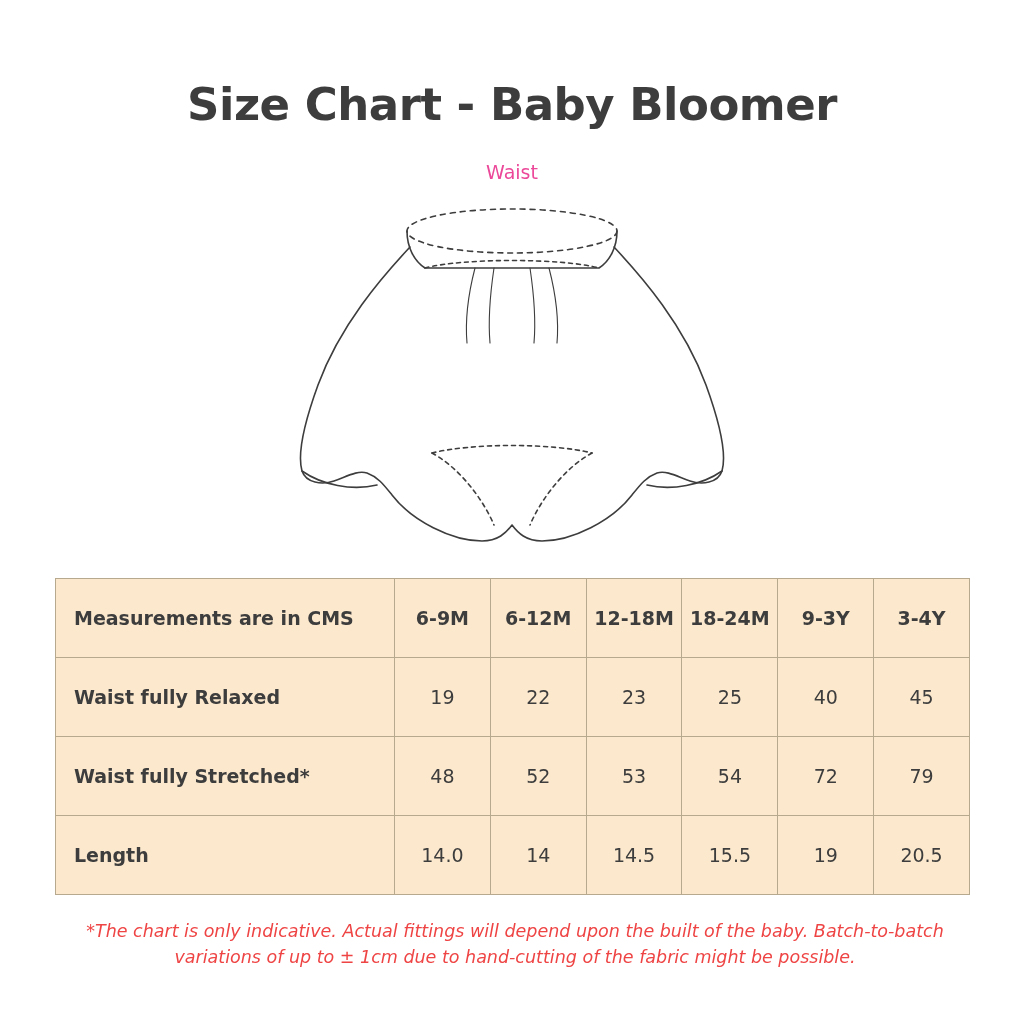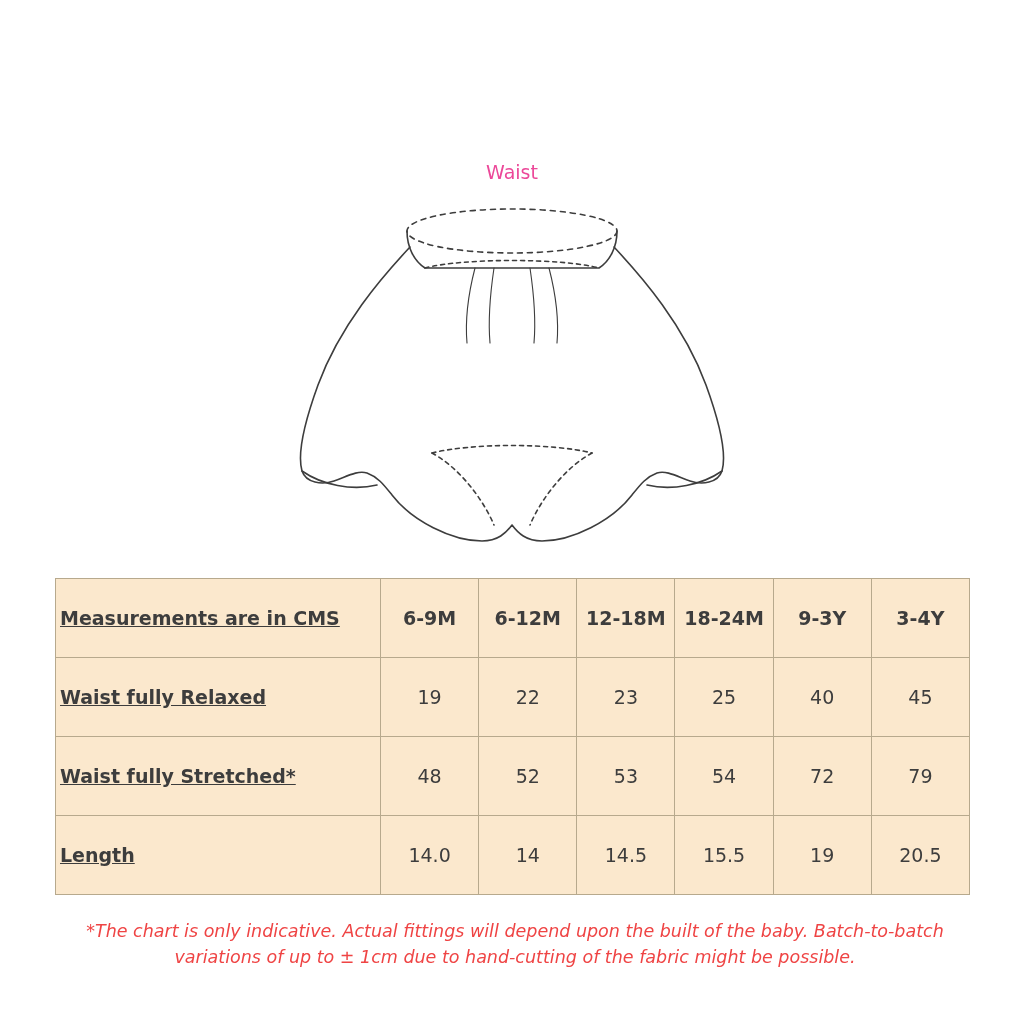--- a/index.html
+++ b/index.html
@@ -63,25 +63,24 @@
     height: 78px;
     text-align: center;
     font-size: 19px;
     color: #3d3d3d;
     font-weight: normal;
     padding: 0;
   }
   table.size-table th.row-head,
   table.size-table td.row-head {
     text-align: left;
-    padding-left: 4px;
+    padding-left: 18px;
     font-weight: bold;
     font-size: 19px;
     width: 320px;
-    text-decoration: underline;
   }
   table.size-table th.col-head {
     font-weight: bold;
     font-size: 19px;
     margin-top: 40px;
   }
   .footnote {
     position: absolute;
     top: 918px;
     left: 70px;
@@ -91,20 +90,21 @@
     font-style: italic;
     line-height: 1.5;
     color: #ef4444;
   }
 </style>
 </head>
 <body>
 
 <div class="page">
 
+  <div class="title">Size Chart - Baby Bloomer</div>
 
   <div class="waist-label">Waist</div>
 
   <div class="illustration">
     <svg viewBox="0 0 500 365" width="500" height="365" xmlns="http://www.w3.org/2000/svg">
       <g fill="none" stroke="#3d3d3d" stroke-width="1.6" stroke-linecap="round" stroke-linejoin="round">
 
         <ellipse cx="250" cy="46" rx="105" ry="22" stroke-dasharray="5 5"></ellipse>
 
         <path d="M145 46 C145 62 152 76 163 83 L337 83 C348 76 355 62 355 46"></path>

